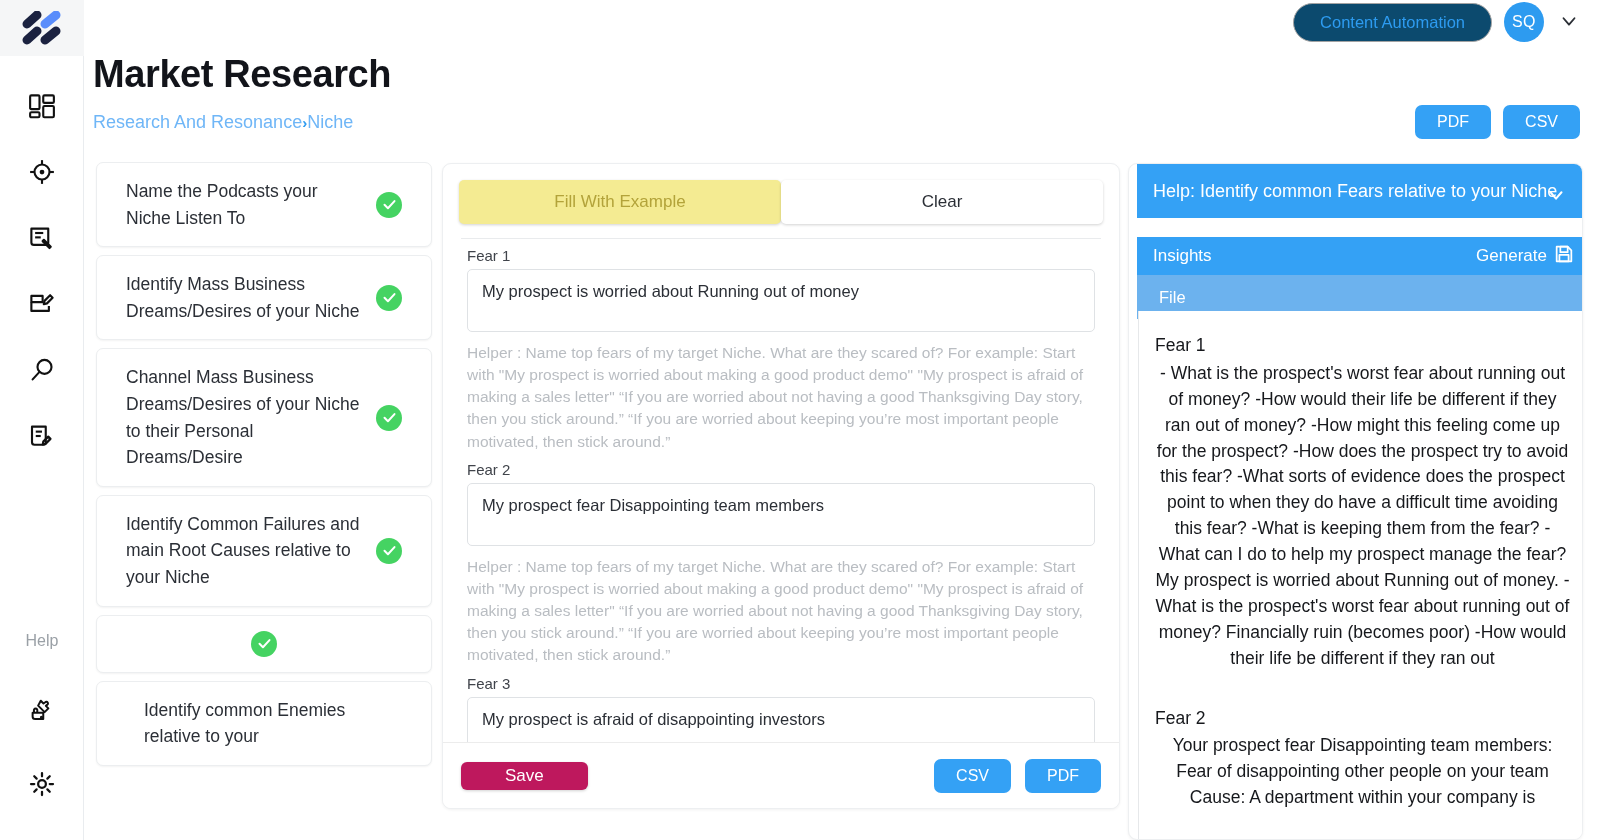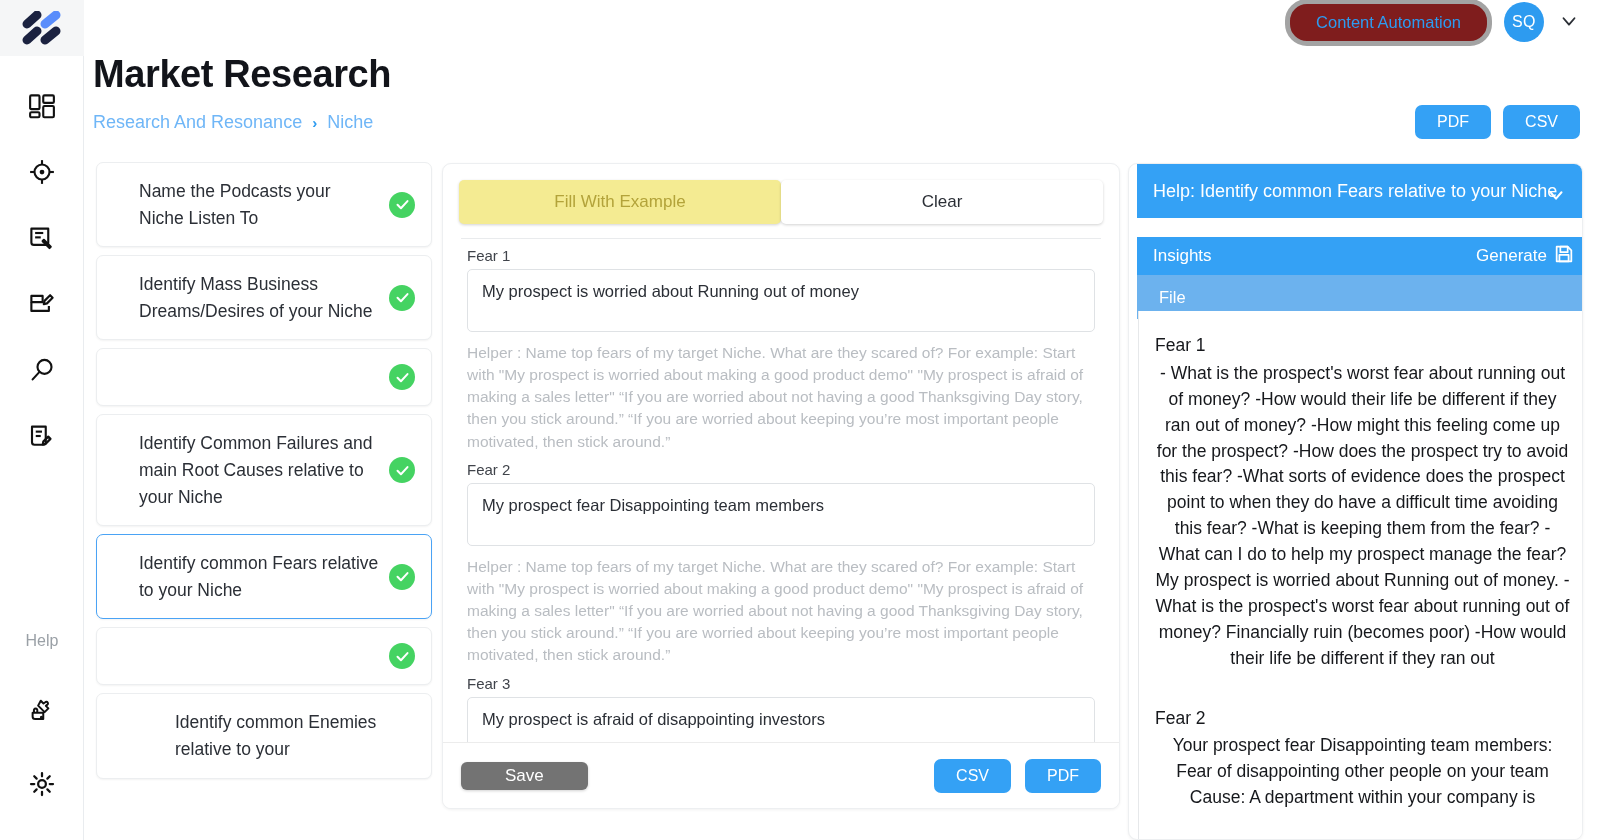--- a/index.html
+++ b/index.html
@@ -42,23 +42,23 @@
   }
 
   
   #topbar {
     position: absolute; left: 84px; top: 0; right: 0; height: 44px;
     display: flex; align-items: center; justify-content: flex-end;
     padding-right: 16px; gap: 12px;
     background: #ffffff;
   }
   #content-automation-btn {
-    border: 5px solid #a3a3a3;
+    border: 1px solid #a3a3a3;
     color: #2d9bf0;
-    background: #7f1d1d;
+    background: #0c4a6e;
     border-radius: 22px;
     padding: 9px 26px;
     font-size: 16.5px;
     cursor: pointer;
     white-space: nowrap;
   }
   #avatar {
     width: 40px; height: 40px; border-radius: 50%;
     background: #2d9bf0; color: #fff;
     display: flex; align-items: center; justify-content: center;
@@ -69,21 +69,21 @@
 
   
   #page-title {
     position: absolute; left: 93px; top: 53px;
     font-size: 38px; font-weight: bold; color: #12141a;
     letter-spacing: -0.4px;
     text-align: right;
   }
   #breadcrumb {
     position: absolute; left: 93px; top: 112px;
-    display: flex; align-items: center; gap: 10px;
+    display: flex; align-items: center; 
     font-size: 18px; color: #6fb6f7;
   }
   #breadcrumb .crumb { cursor: pointer; }
   #breadcrumb .sep { color: #2d9bf0; font-size: 15px; font-weight: bold; }
 
   #export-buttons {
     position: absolute; right: 20px; top: 105px;
     display: flex; gap: 12px;
   }
   .pill-btn {
@@ -100,21 +100,21 @@
     overflow: hidden;
     display: flex; flex-direction: column; gap: 8px;
     padding: 2px;
   }
   .task-card {
     background: #ffffff;
     border: 1px solid #eceef0;
     border-radius: 7px;
     box-shadow: 0 1px 2px rgba(0,0,0,0.05);
     padding: 15px 16px;
-    display: flex; align-items: center; justify-content: flex-end;
+    display: flex; align-items: center; justify-content: center;
     gap: 10px;
     cursor: pointer;
     flex: none;
   }
   .task-card.selected { border: 1.6px solid #4aa3f5; }
   .task-card .label {
     font-size: 17.5px; color: #2b2f36; line-height: 1.52;
     max-width: 240px;
   }
   .check {
@@ -171,21 +171,21 @@
   .helper {
     font-size: 15.5px; color: #b9bdc2; line-height: 1.43;
     margin: 6px 0 8px 0;
   }
   #form-footer {
     height: 66px; border-top: 1px solid #ececec;
     display: flex; align-items: center; justify-content: space-between;
     padding: 0 18px; background: #fff;
   }
   #save-btn {
-    background: #737373; color: #fff; border: none;
+    background: #be185d; color: #fff; border: none;
     border-radius: 6px; padding: 4px 44px;
     font-size: 17px; cursor: pointer;
     box-shadow: 0 1px 3px rgba(0,0,0,0.18);
     font-family: "Liberation Sans", sans-serif;
   }
   #form-footer-right { display: flex; gap: 14px; }
 
   
   #right-panel {
     position: absolute; left: 1128px; top: 163px;
@@ -370,36 +370,29 @@
     </div>
     <div class="task-card">
       <div class="label">Identify Mass Business Dreams/Desires of your Niche</div>
       <div class="check">
         <svg width="15" height="15" viewBox="0 0 24 24" fill="none" stroke="#ffffff" stroke-width="3.2" stroke-linecap="round" stroke-linejoin="round">
           <polyline points="4 12.5 9.5 18 20 6.5"></polyline>
         </svg>
       </div>
     </div>
     <div class="task-card">
+      <div class="label">Channel Mass Business Dreams/Desires of your Niche to their Personal Dreams/Desire</div>
       <div class="check">
         <svg width="15" height="15" viewBox="0 0 24 24" fill="none" stroke="#ffffff" stroke-width="3.2" stroke-linecap="round" stroke-linejoin="round">
           <polyline points="4 12.5 9.5 18 20 6.5"></polyline>
         </svg>
       </div>
     </div>
     <div class="task-card">
       <div class="label">Identify Common Failures and main Root Causes relative to your Niche</div>
-      <div class="check">
-        <svg width="15" height="15" viewBox="0 0 24 24" fill="none" stroke="#ffffff" stroke-width="3.2" stroke-linecap="round" stroke-linejoin="round">
-          <polyline points="4 12.5 9.5 18 20 6.5"></polyline>
-        </svg>
-      </div>
-    </div>
-    <div class="task-card selected">
-      <div class="label">Identify common Fears relative to your Niche</div>
       <div class="check">
         <svg width="15" height="15" viewBox="0 0 24 24" fill="none" stroke="#ffffff" stroke-width="3.2" stroke-linecap="round" stroke-linejoin="round">
           <polyline points="4 12.5 9.5 18 20 6.5"></polyline>
         </svg>
       </div>
     </div>
     <div class="task-card">
       <div class="check">
         <svg width="15" height="15" viewBox="0 0 24 24" fill="none" stroke="#ffffff" stroke-width="3.2" stroke-linecap="round" stroke-linejoin="round">
           <polyline points="4 12.5 9.5 18 20 6.5"></polyline>

